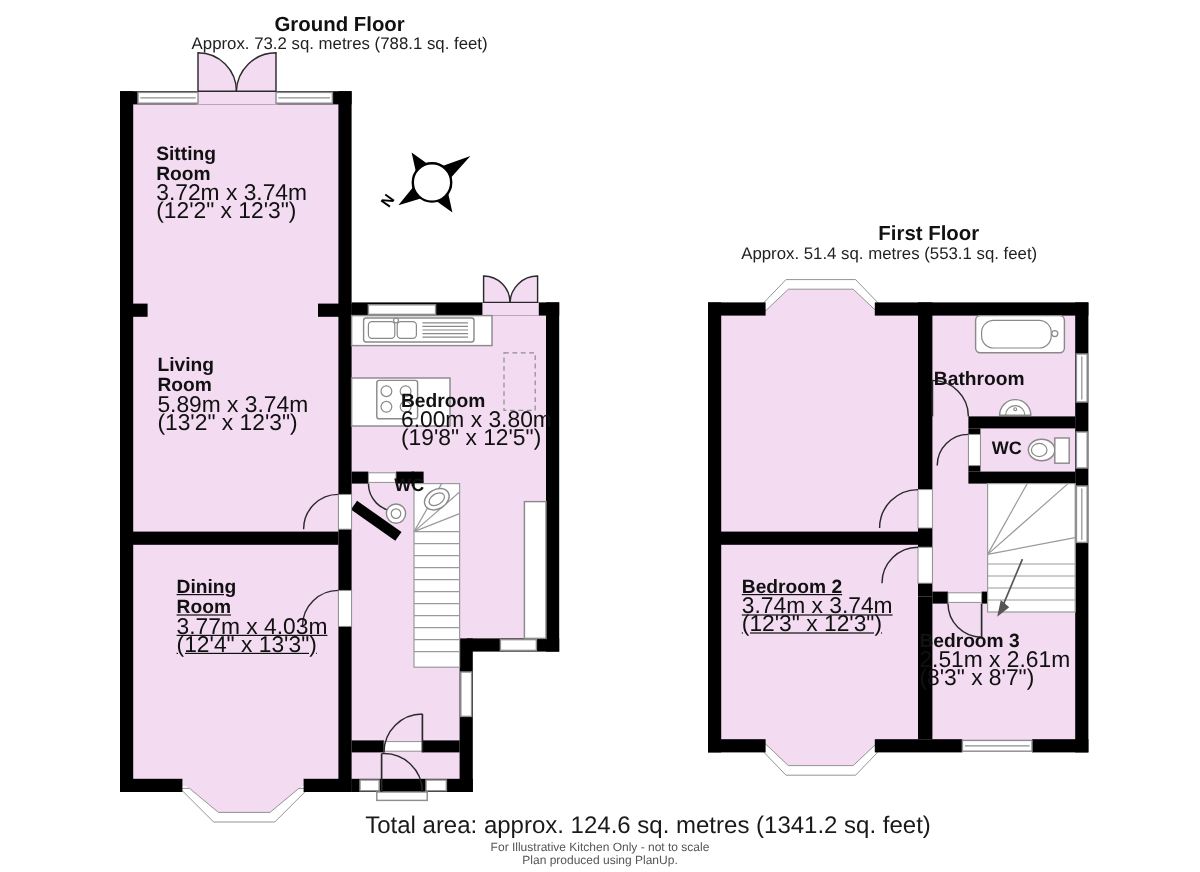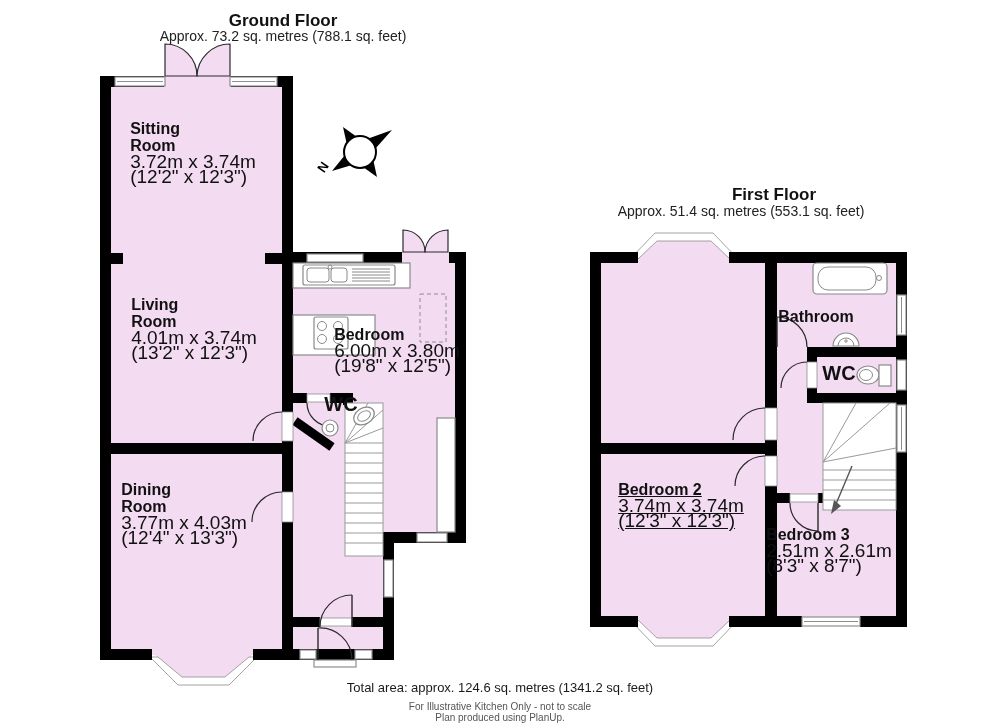--- a/index.html
+++ b/index.html
@@ -23,25 +23,25 @@
   .door{stroke:var(--doorline);stroke-width:1.2;fill:none;}
   .doorleaf{stroke:var(--doorline);stroke-width:1.4;}
   .arcfill{fill:var(--floor);stroke:var(--doorline);stroke-width:1.2;}
   .carve{fill:var(--floor);}
   .opening{fill:#ffffff;stroke:var(--winframe);stroke-width:0.8;}
   .stairline{stroke:var(--stair);stroke-width:1;fill:none;}
   .stairbox{fill:#ffffff;stroke:var(--stair);stroke-width:1;}
   .dashed{fill:none;stroke:var(--winframe);stroke-width:1;stroke-dasharray:4 3;}
   .label{position:absolute;transform:translateX(-50%);text-align:left;white-space:nowrap;}
   .room-name{font-weight:bold;font-size:16px;line-height:17px;white-space:pre-line;}
-  .room-name.small{font-size:20px;}
+  .room-name.small{font-size:15px;}
   .room-dim{font-size:19px;line-height:15px;}
   .floor-title{font-weight:bold;font-size:17px;line-height:18px;}
   .floor-sub{font-size:14px;line-height:12px;color:#222;}
-  .footer-total{font-size:13px;line-height:18px;color:#1a1a1a;}
+  .footer-total{font-size:20px;line-height:18px;color:#1a1a1a;margin-left:40px;}
   .footer-small{font-size:10px;line-height:11px;color:#555;}
   .compass-n{font-weight:bold;font-size:13px;font-family:"Liberation Sans",sans-serif;}
 </style>
 </head>
 <body>
 
 <div id="canvas">
 
 <svg id="plan-svg" width="1000" height="727" viewBox="0 0 1000 727">
 
@@ -260,31 +260,31 @@
 <div class="label" style="left:193px;top:120px;">
   <div class="room-name">Sitting
 Room</div>
   <div class="room-dim">3.72m x 3.74m</div>
   <div class="room-dim">(12'2" x 12'3")</div>
 </div>
 
 <div class="label" style="left:194px;top:296px;">
   <div class="room-name">Living
 Room</div>
-  <div class="room-dim">4.01m x 3.74m</div>
+  <div class="room-dim">5.89m x 3.74m</div>
   <div class="room-dim">(13'2" x 12'3")</div>
 </div>
 
 <div class="label" style="left:397px;top:326px;">
   <div class="room-name">Bedroom</div>
   <div class="room-dim">6.00m x 3.80m</div>
   <div class="room-dim">(19'8" x 12'5")</div>
 </div>
 
-<div class="label" style="left:184px;top:481px;">
+<div class="label" style="left:210px;top:481px;text-decoration:underline;">
   <div class="room-name">Dining
 Room</div>
   <div class="room-dim">3.77m x 4.03m</div>
   <div class="room-dim">(12'4" x 13'3")</div>
 </div>
 
 <div class="label" style="left:341px;top:396px;">
   <div class="room-name small">WC</div>
 </div>
 

